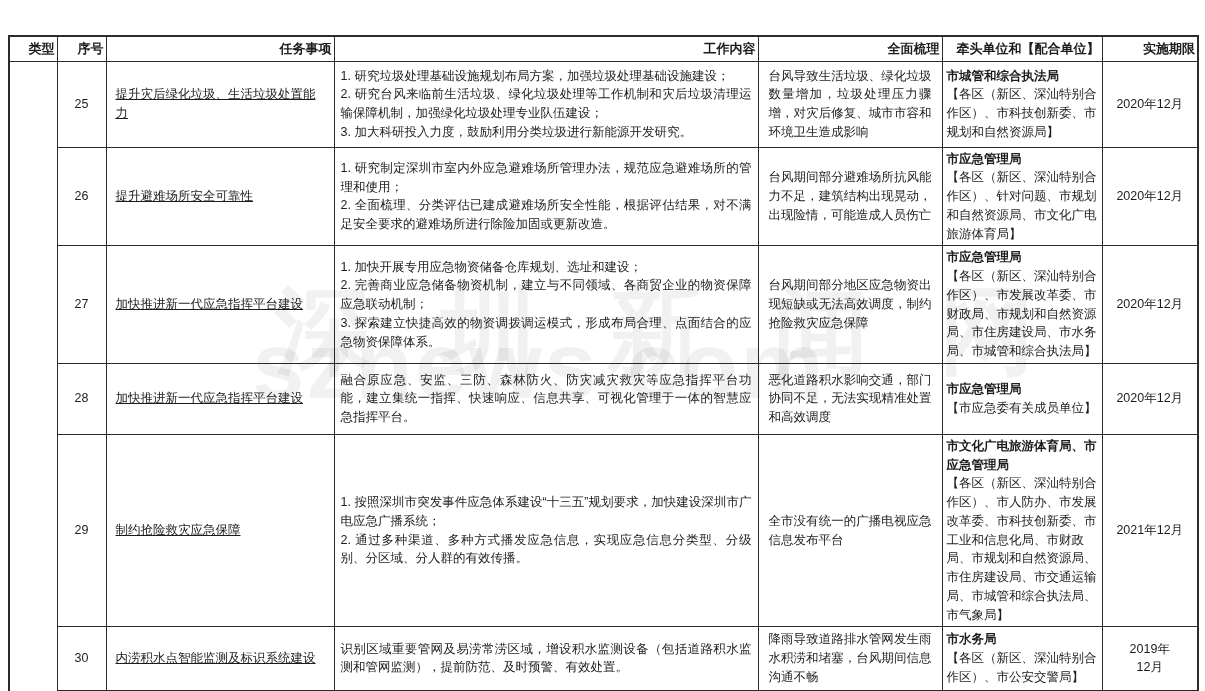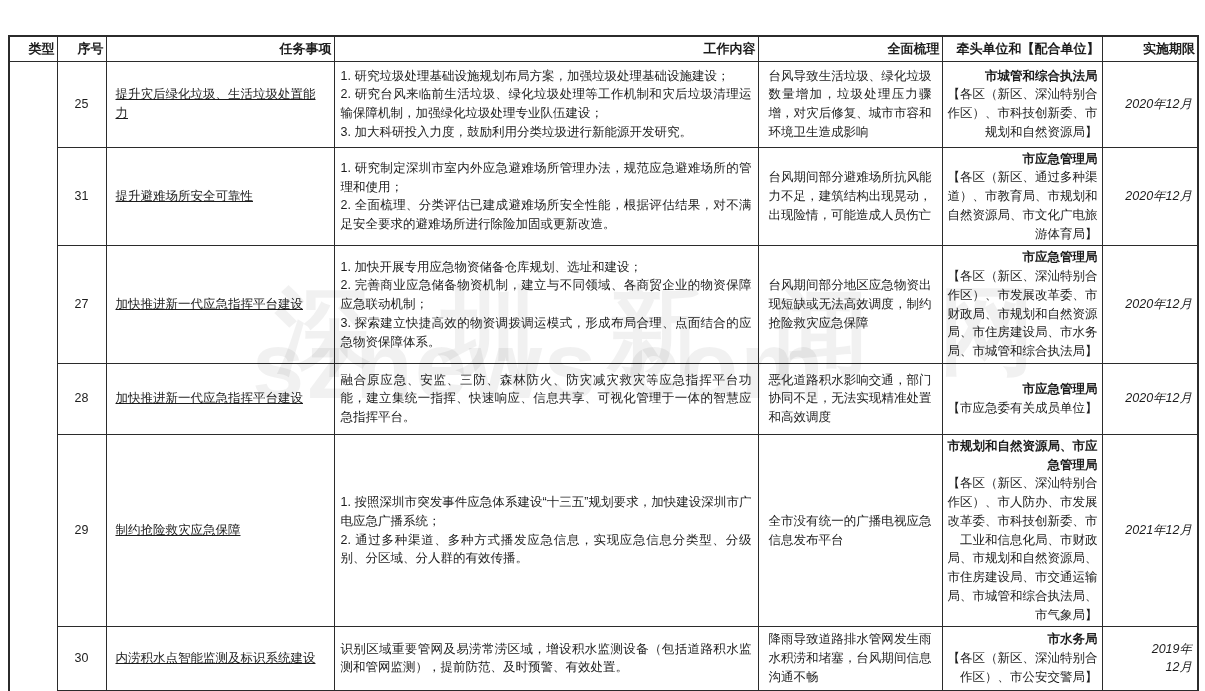--- a/index.html
+++ b/index.html
@@ -44,23 +44,23 @@
     font-weight: bold;
     text-align: right;
     font-size: 13px;
     height: 22px;
     padding: 2px 2px;
   }
   td.no { text-align: center; margin-left: 43px; }
   td.task { padding-left: 9px; padding-right: 6px; text-decoration: underline; }
   td.content { text-align: justify; white-space: pre-line; padding: 3px 6px; }
   td.problem { text-align: justify; white-space: pre-line; padding: 3px 10px; }
-  td.unit { text-align: right; padding: 2px 4px; }
+  td.unit { text-align: left; padding: 2px 4px; }
   td.unit .lead { font-weight: bold; }
-  td.deadline { text-align: right; white-space: pre-line; font-style: italic; }
+  td.deadline { text-align: center; white-space: pre-line; }
   tr.h86  td { height: 86px; }
   tr.h72  td { height: 72px; }
   tr.h97  td { height: 97px; }
   tr.h71  td { height: 71px; }
   tr.h145 td { height: 145px; }
   tr.h57  td { height: 57px; }
   tr.h88  td { height: 88px; }
   tr.h88 td.unit { line-height: 1.9; }
 </style>
 </head>
@@ -101,28 +101,28 @@
 2. 研究台风来临前生活垃圾、绿化垃圾处理等工作机制和灾后垃圾清理运输保障机制，加强绿化垃圾处理专业队伍建设；
 3. 加大科研投入力度，鼓励利用分类垃圾进行新能源开发研究。</td>
         <td class="problem">台风导致生活垃圾、绿化垃圾数量增加，垃圾处理压力骤增，对灾后修复、城市市容和环境卫生造成影响</td>
         <td class="unit">
           <div class="lead">市城管和综合执法局</div>
           <div class="support">【各区（新区、深汕特别合作区）、市科技创新委、市规划和自然资源局】</div>
         </td>
         <td class="deadline">2020年12月</td>
       </tr>
       <tr class="h72">
-        <td class="no">31</td>
+        <td class="no">26</td>
         <td class="task">提升避难场所安全可靠性</td>
         <td class="content">1. 研究制定深圳市室内外应急避难场所管理办法，规范应急避难场所的管理和使用；
 2. 全面梳理、分类评估已建成避难场所安全性能，根据评估结果，对不满足安全要求的避难场所进行除险加固或更新改造。</td>
         <td class="problem">台风期间部分避难场所抗风能力不足，建筑结构出现晃动，出现险情，可能造成人员伤亡</td>
         <td class="unit">
           <div class="lead">市应急管理局</div>
-          <div class="support">【各区（新区、通过多种渠道）、市教育局、市规划和自然资源局、市文化广电旅游体育局】</div>
+          <div class="support">【各区（新区、深汕特别合作区）、针对问题、市规划和自然资源局、市文化广电旅游体育局】</div>
         </td>
         <td class="deadline">2020年12月</td>
       </tr>
       <tr class="h97">
         <td class="no">27</td>
         <td class="task">加快推进新一代应急指挥平台建设</td>
         <td class="content">1. 加快开展专用应急物资储备仓库规划、选址和建设；
 2. 完善商业应急储备物资机制，建立与不同领域、各商贸企业的物资保障应急联动机制；
 3. 探索建立快捷高效的物资调拨调运模式，形成布局合理、点面结合的应急物资保障体系。</td>
         <td class="problem">台风期间部分地区应急物资出现短缺或无法高效调度，制约抢险救灾应急保障</td>
@@ -143,21 +143,21 @@
         </td>
         <td class="deadline">2020年12月</td>
       </tr>
       <tr class="h145">
         <td class="no">29</td>
         <td class="task">制约抢险救灾应急保障</td>
         <td class="content">1. 按照深圳市突发事件应急体系建设“十三五”规划要求，加快建设深圳市广电应急广播系统；
 2. 通过多种渠道、多种方式播发应急信息，实现应急信息分类型、分级别、分区域、分人群的有效传播。</td>
         <td class="problem">全市没有统一的广播电视应急信息发布平台</td>
         <td class="unit">
-          <div class="lead">市规划和自然资源局、市应急管理局</div>
+          <div class="lead">市文化广电旅游体育局、市应急管理局</div>
           <div class="support">【各区（新区、深汕特别合作区）、市人防办、市发展改革委、市科技创新委、市工业和信息化局、市财政局、市规划和自然资源局、市住房建设局、市交通运输局、市城管和综合执法局、市气象局】</div>
         </td>
         <td class="deadline">2021年12月</td>
       </tr>
       <tr class="h57">
         <td class="no">30</td>
         <td class="task">内涝积水点智能监测及标识系统建设</td>
         <td class="content">识别区域重要管网及易涝常涝区域，增设积水监测设备（包括道路积水监测和管网监测），提前防范、及时预警、有效处置。</td>
         <td class="problem">降雨导致道路排水管网发生雨水积涝和堵塞，台风期间信息沟通不畅</td>
         <td class="unit">

